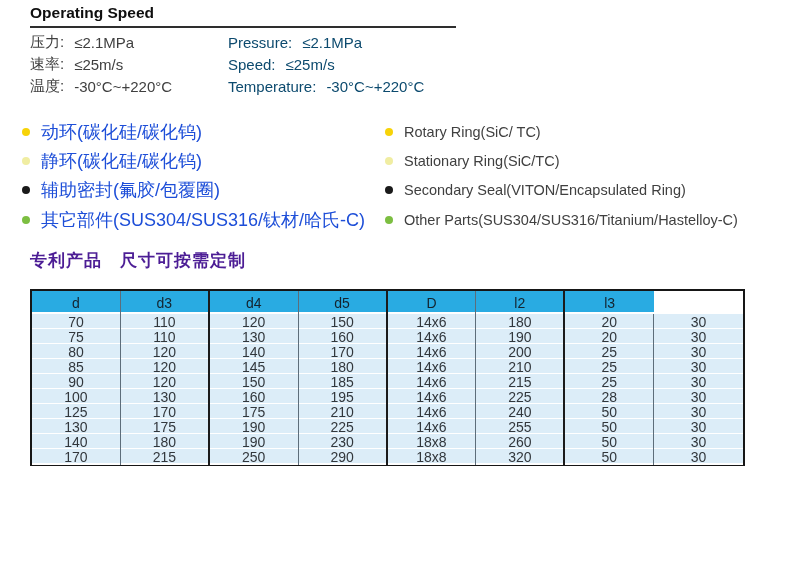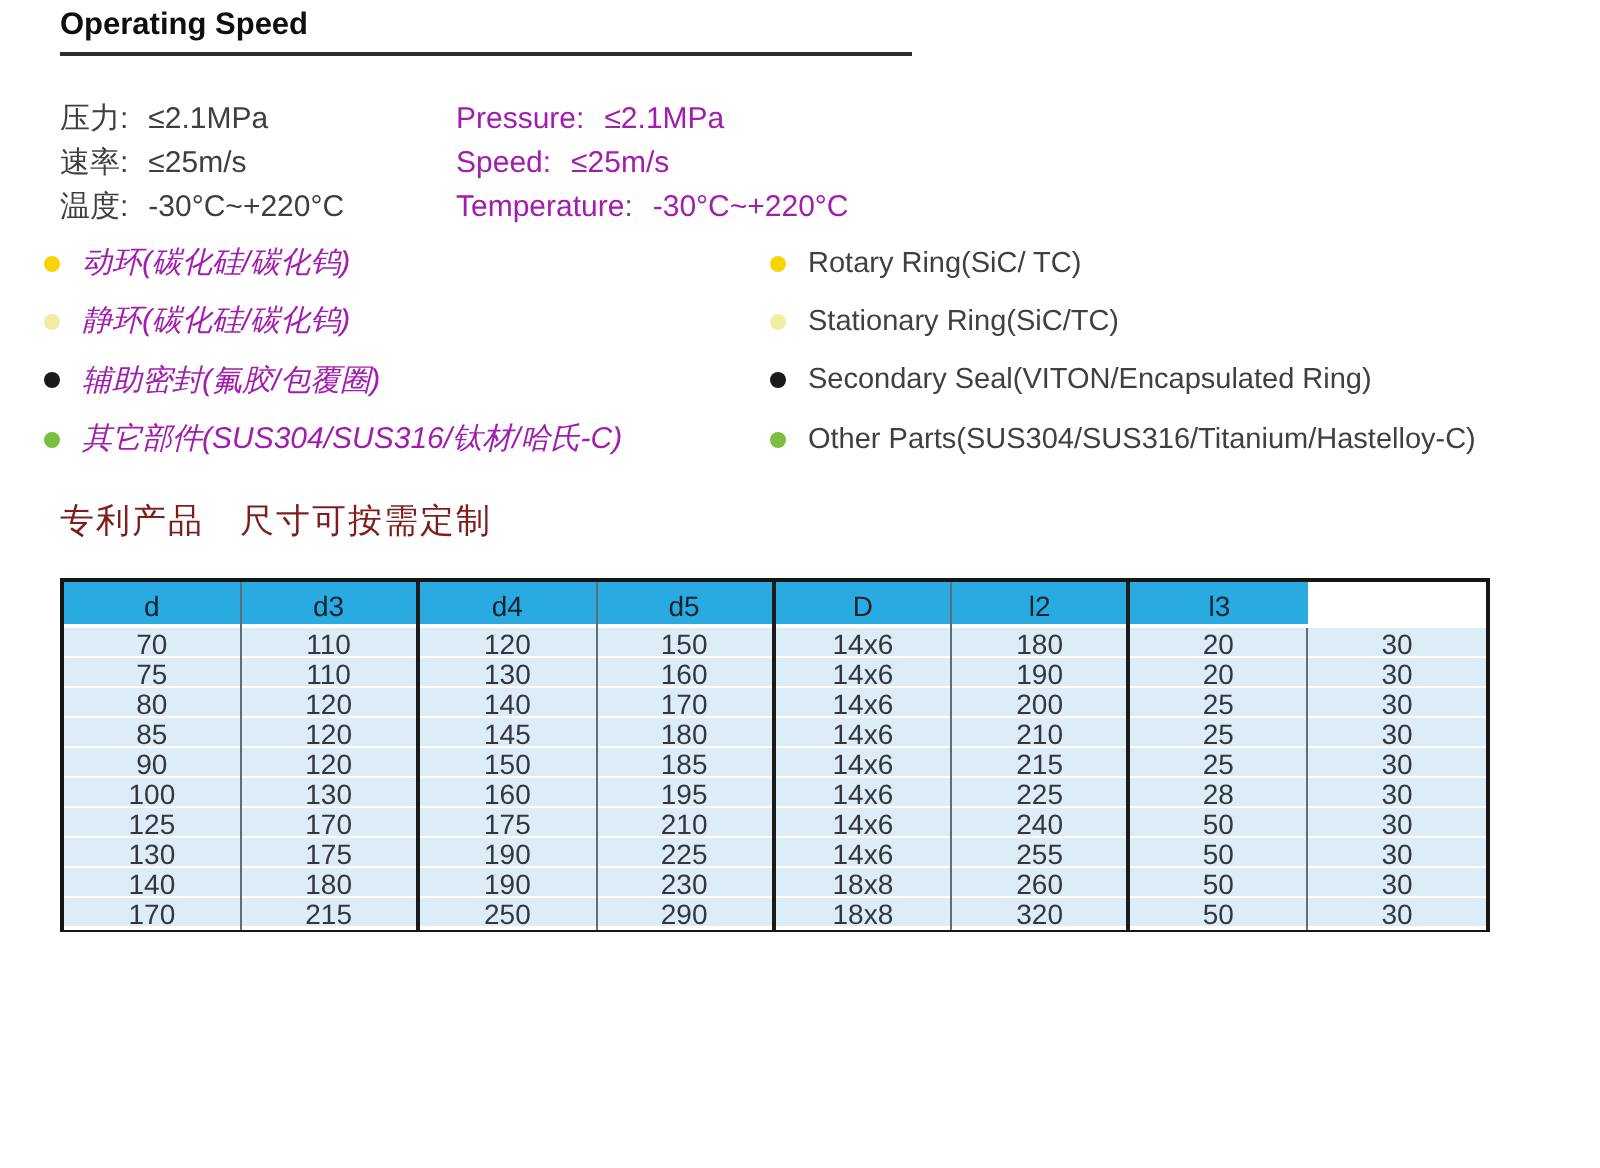--- a/index.html
+++ b/index.html
@@ -15,41 +15,41 @@
 
   
   .top-section { position: absolute; left: 30px; top: 4px; width: 426px; }
   .top-head {
     display: grid; grid-template-columns: 198px 1fr;
     align-items: end; padding-bottom: 4px;
     border-bottom: 2px solid #2e2e2e;
   }
   .zh-title { font-size: 15px; font-weight: 700; color: #3c3c3c; }
   .en-title { font-size: 15.5px; font-weight: 700; color: #0f0f0f; }
-  #limits-rows { margin-top: 20px; }
+  #limits-rows { margin-top: 3px; }
   .limit-row { display: grid; grid-template-columns: 198px 1fr; height: 22px; align-items: center; }
   .limit-cell { display: flex; align-items: center; }
   .limit-cell .lbl { font-size: 15px; color: #3f3f3f; margin-right: 10px; }
   .limit-cell .val { font-size: 15px; color: #3f3f3f; }
-  .limit-cell.en .lbl, .limit-cell.en .val { color: #a21caf; }
+  .limit-cell.en .lbl, .limit-cell.en .val { color: #0c4a6e; }
 
   
   .materials-section { position: absolute; left: 0; top: 117px; width: 800px; height: 120px; }
   .mat-col { position: absolute; top: 0; }
   .mat-col-left { left: 22px; }
   .mat-col-right { left: 385px; }
   .mat-item { display: flex; align-items: center; height: 29.3px; }
   .bullet { width: 8px; height: 8px; border-radius: 50%; margin-right: 11px; flex: none; }
-  .mat-zh { font-size: 15px; color: #a21caf; font-style: italic; }
+  .mat-zh { font-size: 18px; color: #1d4ed8; }
   .mat-en { font-size: 14.5px; color: #404040; }
 
   
   .table-heading {
     position: absolute; left: 30px; top: 249px;
-    font-size: 17px; font-weight: 400; color: #7f1d1d;
+    font-size: 17px; font-weight: 700; color: #4c1d95;
     letter-spacing: 1px; white-space: pre;
   }
 
   
   .spec-table {
     position: absolute; left: 30px; top: 289px; width: 715px;
     border: 2px solid #161616; background: #fff;
   }
   .srow { display: grid; grid-template-columns: repeat(8, 1fr); }
   .srow.head { height: 23px; }

